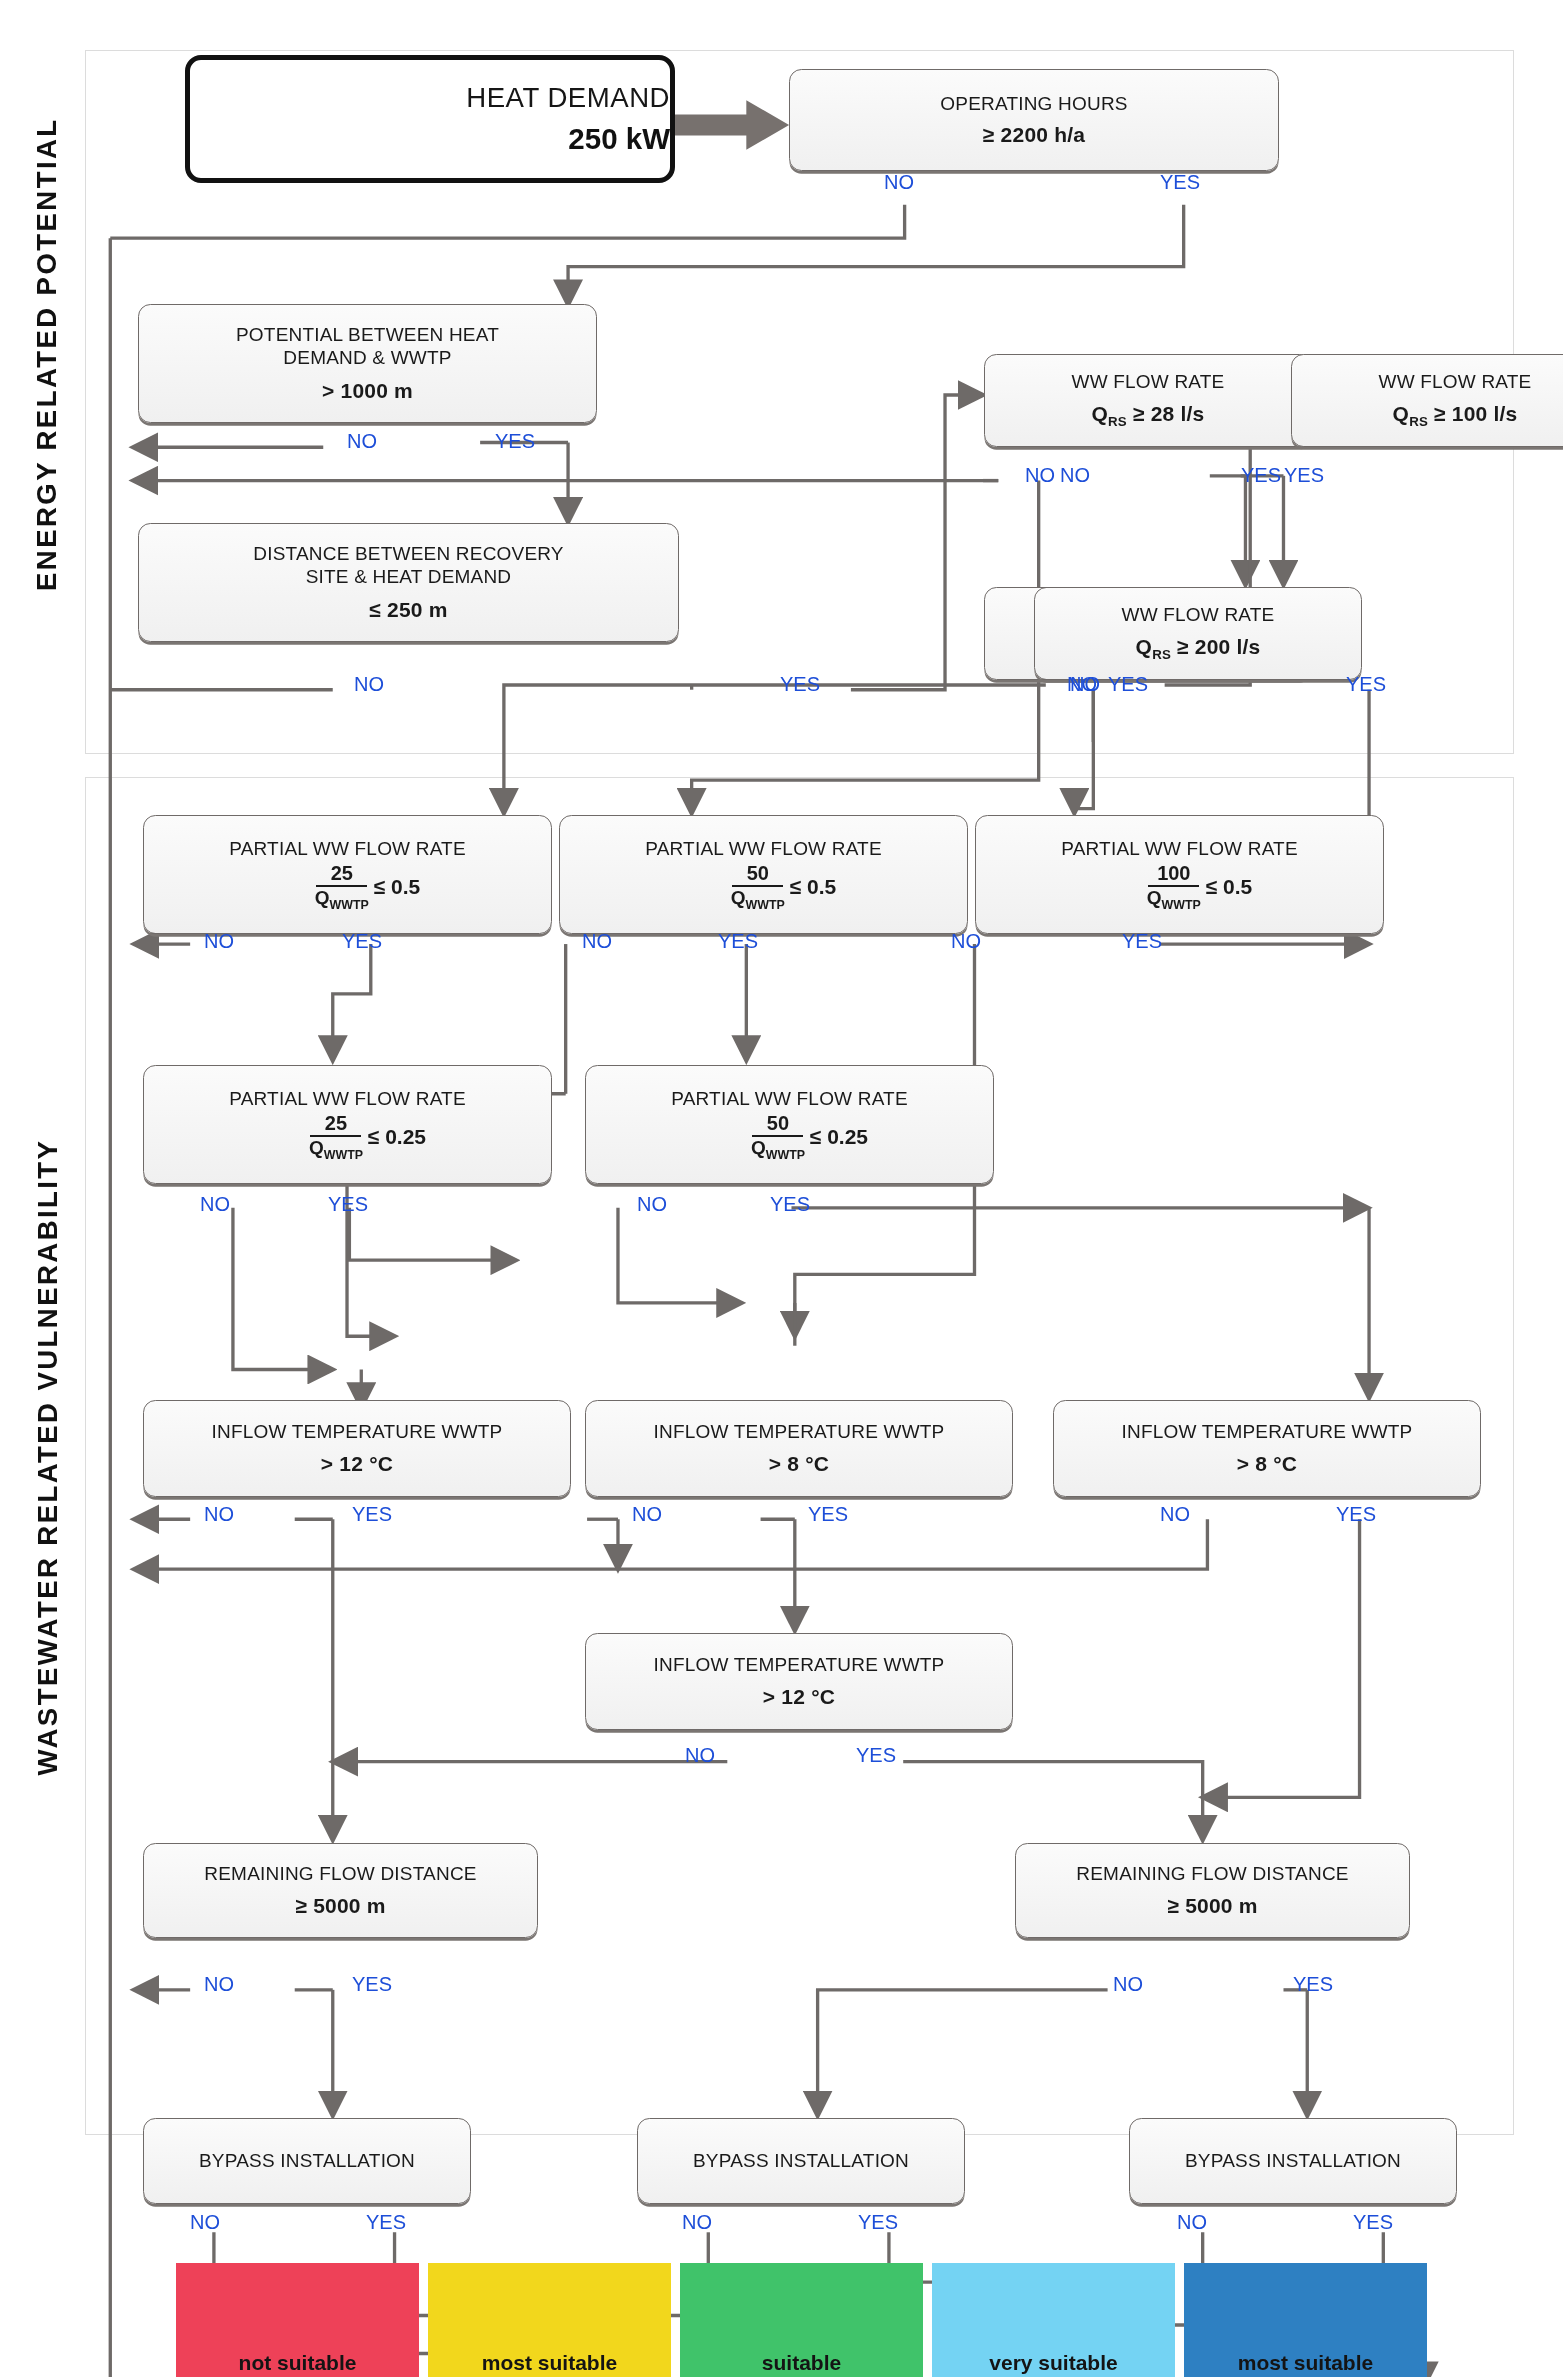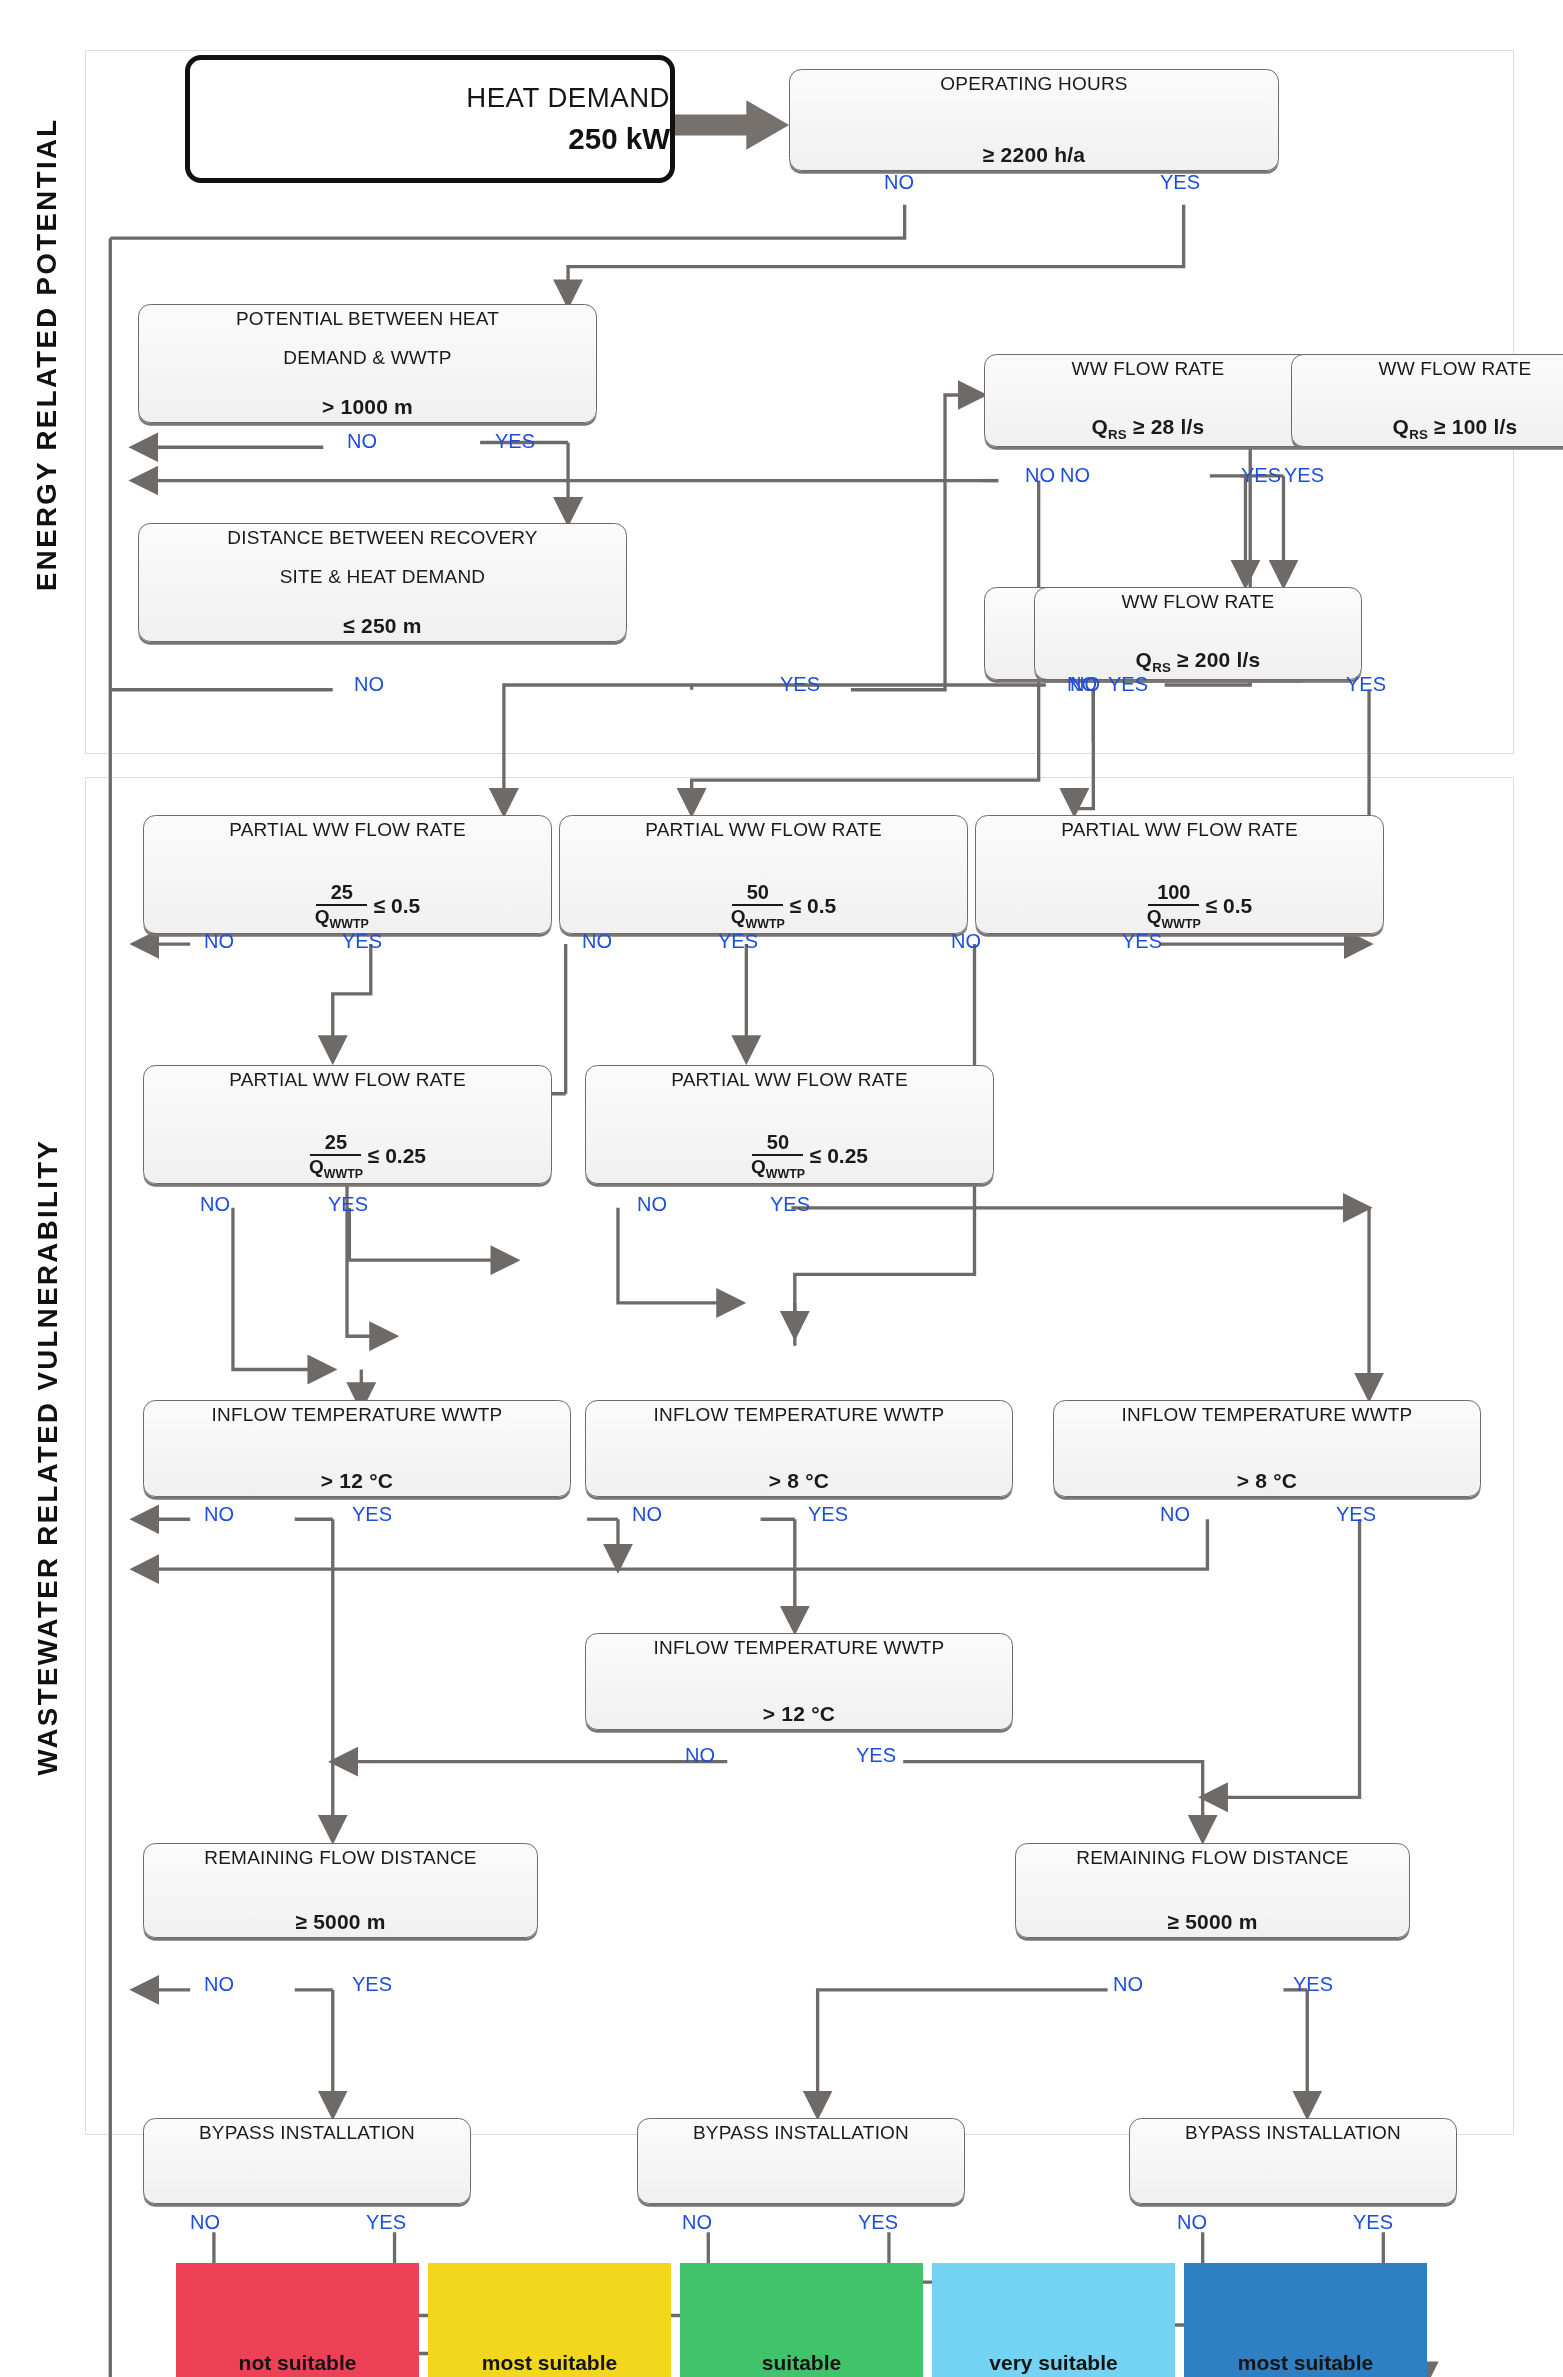--- a/index.html
+++ b/index.html
@@ -12,21 +12,21 @@
   
   .sidelabel{position:absolute;transform-origin:center center;
     font-weight:bold;letter-spacing:2.4px;color:#111;white-space:nowrap;
     font-size:27.6px;}
 
   
   .node{position:absolute;box-sizing:border-box;
     background:linear-gradient(#fbfbfb,#f0f0f0);
     border:1.9px solid #6f6a68;border-radius:12.4px;
     box-shadow:0 3.3px 0 -0.5px #7a7572;
-    display:flex;flex-direction:column;align-items:center;justify-content:space-between;
+    display:flex;flex-direction:column;align-items:center;justify-content:center;
     text-align:center;color:#1a1a1a;padding:2.9px 4.8px;}
   .node .l1{font-size:19px;line-height:1.18;letter-spacing:0.2px;}
   .node .l2{font-size:21px;font-weight:bold;line-height:1.2;margin-top:7px;letter-spacing:0.2px;}
   .node.tall .l1{margin-bottom:1px;}
 
   
   .startnode{position:absolute;box-sizing:border-box;background:#fff;
     border:5.7px solid #111;border-radius:16px;
     display:flex;flex-direction:column;align-items:flex-end;justify-content:center;}
   .startnode .s1{font-size:27.6px;letter-spacing:0.5px;color:#161616;}
@@ -174,21 +174,21 @@
     <div class="l1">OPERATING HOURS</div>
     <div class="l2">≥ 2200 h/a</div>
   </div>
 
   <div class="node tall" style="left:138px;top:304px;width:459px;height:119px;">
     <div class="l1">POTENTIAL BETWEEN HEAT</div>
     <div class="l1">DEMAND &amp; WWTP</div>
     <div class="l2">&gt; 1000 m</div>
   </div>
 
-  <div class="node tall" style="left:138px;top:523px;width:489px;height:119px;">
+  <div class="node tall" style="left:138px;top:523px;width:541px;height:119px;">
     <div class="l1">DISTANCE BETWEEN RECOVERY</div>
     <div class="l1">SITE &amp; HEAT DEMAND</div>
     <div class="l2">≤ 250 m</div>
   </div>
 
   <div class="node" style="left:984px;top:354px;width:328px;height:93px;">
     <div class="l1">WW FLOW RATE</div>
     <div class="l2"><span>Q</span><sub style="font-size:13.3px">RS</sub><span> ≥ 28 l/s</span></div>
   </div>
 

